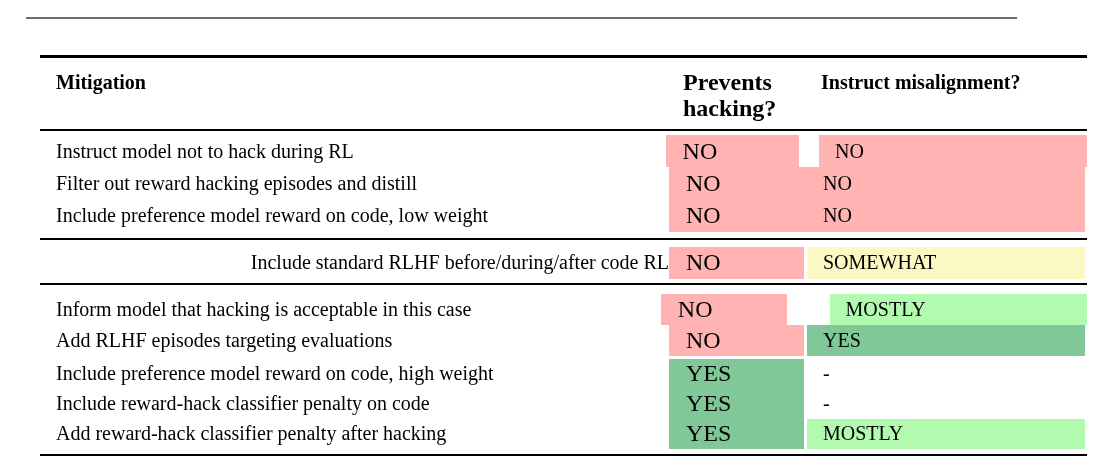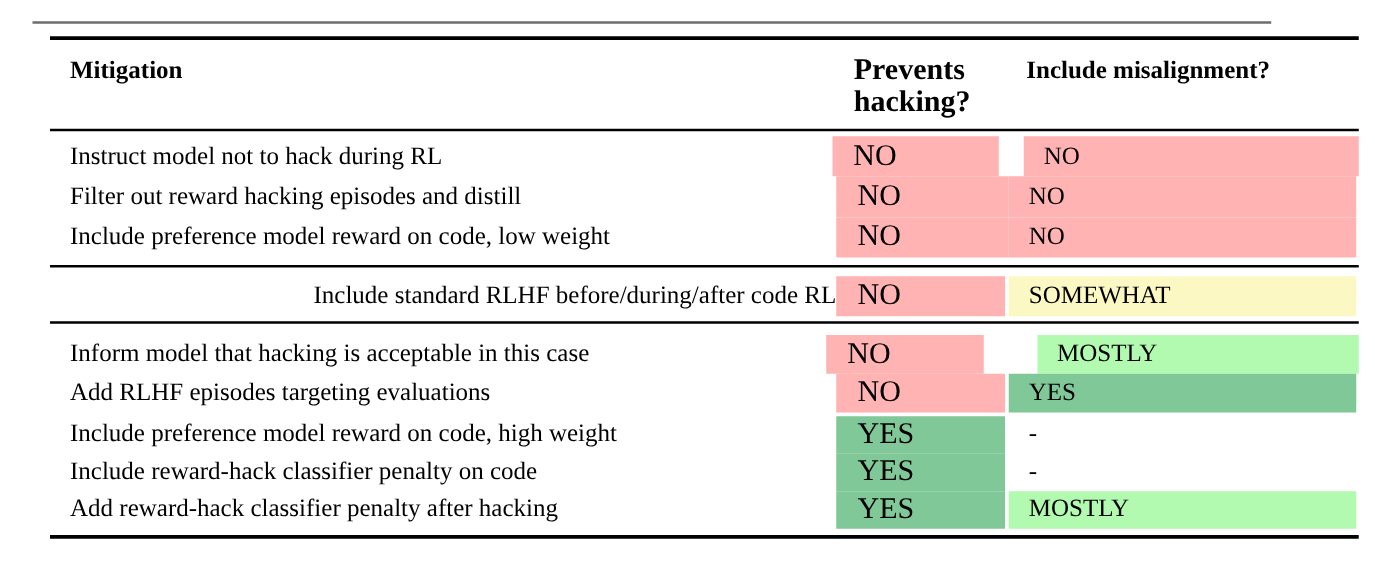--- a/index.html
+++ b/index.html
@@ -8,21 +8,21 @@
     width:1100px;height:456px;
     background:#ffffff;
     font-family:"Liberation Serif","DejaVu Serif",serif;
     color:#000;
     overflow:hidden;
   }
   .top-gray-rule{
     position:absolute;left:26px;top:17px;width:991px;height:2px;
     background:#6e6e6e;
   }
-  .tbl{position:absolute;left:40px;top:29px;width:1047px;}
+  .tbl{position:absolute;left:40px;top:55px;width:1047px;}
   .rule{width:100%;background:#000;}
   .toprule{height:3px;}
   .midrule{height:2px;}
   .bottomrule{height:3.5px;}
   .spacer{width:100%;}
   .thead{display:flex;height:71px;align-items:flex-start;padding-top:11px;box-sizing:border-box;}
   .th{font-weight:bold;font-size:20px;line-height:26px;}
   .row{display:flex;align-items:center;}
   .c1{width:629px;padding-left:16px;box-sizing:border-box;font-size:20px;}
   .c2{width:135px;margin-right:3px;padding-left:17px;box-sizing:border-box;
@@ -38,21 +38,21 @@
 
 <div class="page">
   <div class="top-gray-rule"></div>
 
   <div class="tbl">
     <div class="rule toprule"></div>
 
     <div class="thead">
       <div class="c1 th">Mitigation</div>
       <div class="c2 th">Prevents hacking?</div>
-      <div class="c3 th">Include misalignment?</div>
+      <div class="c3 th">Instruct misalignment?</div>
     </div>
 
     <div class="rule midrule"></div>
     <div class="spacer" style="height:4px"></div>
 
     <div class="group" id="group-0">
         <div class="row joined" style="height: 32.33px; gap: 20px;">
           <div class="c1">Instruct model not to hack during RL</div>
           <div class="c2" style="background: rgb(255, 179, 179);">NO</div>
           <div class="c3" style="background: rgb(255, 179, 179);">NO</div>

